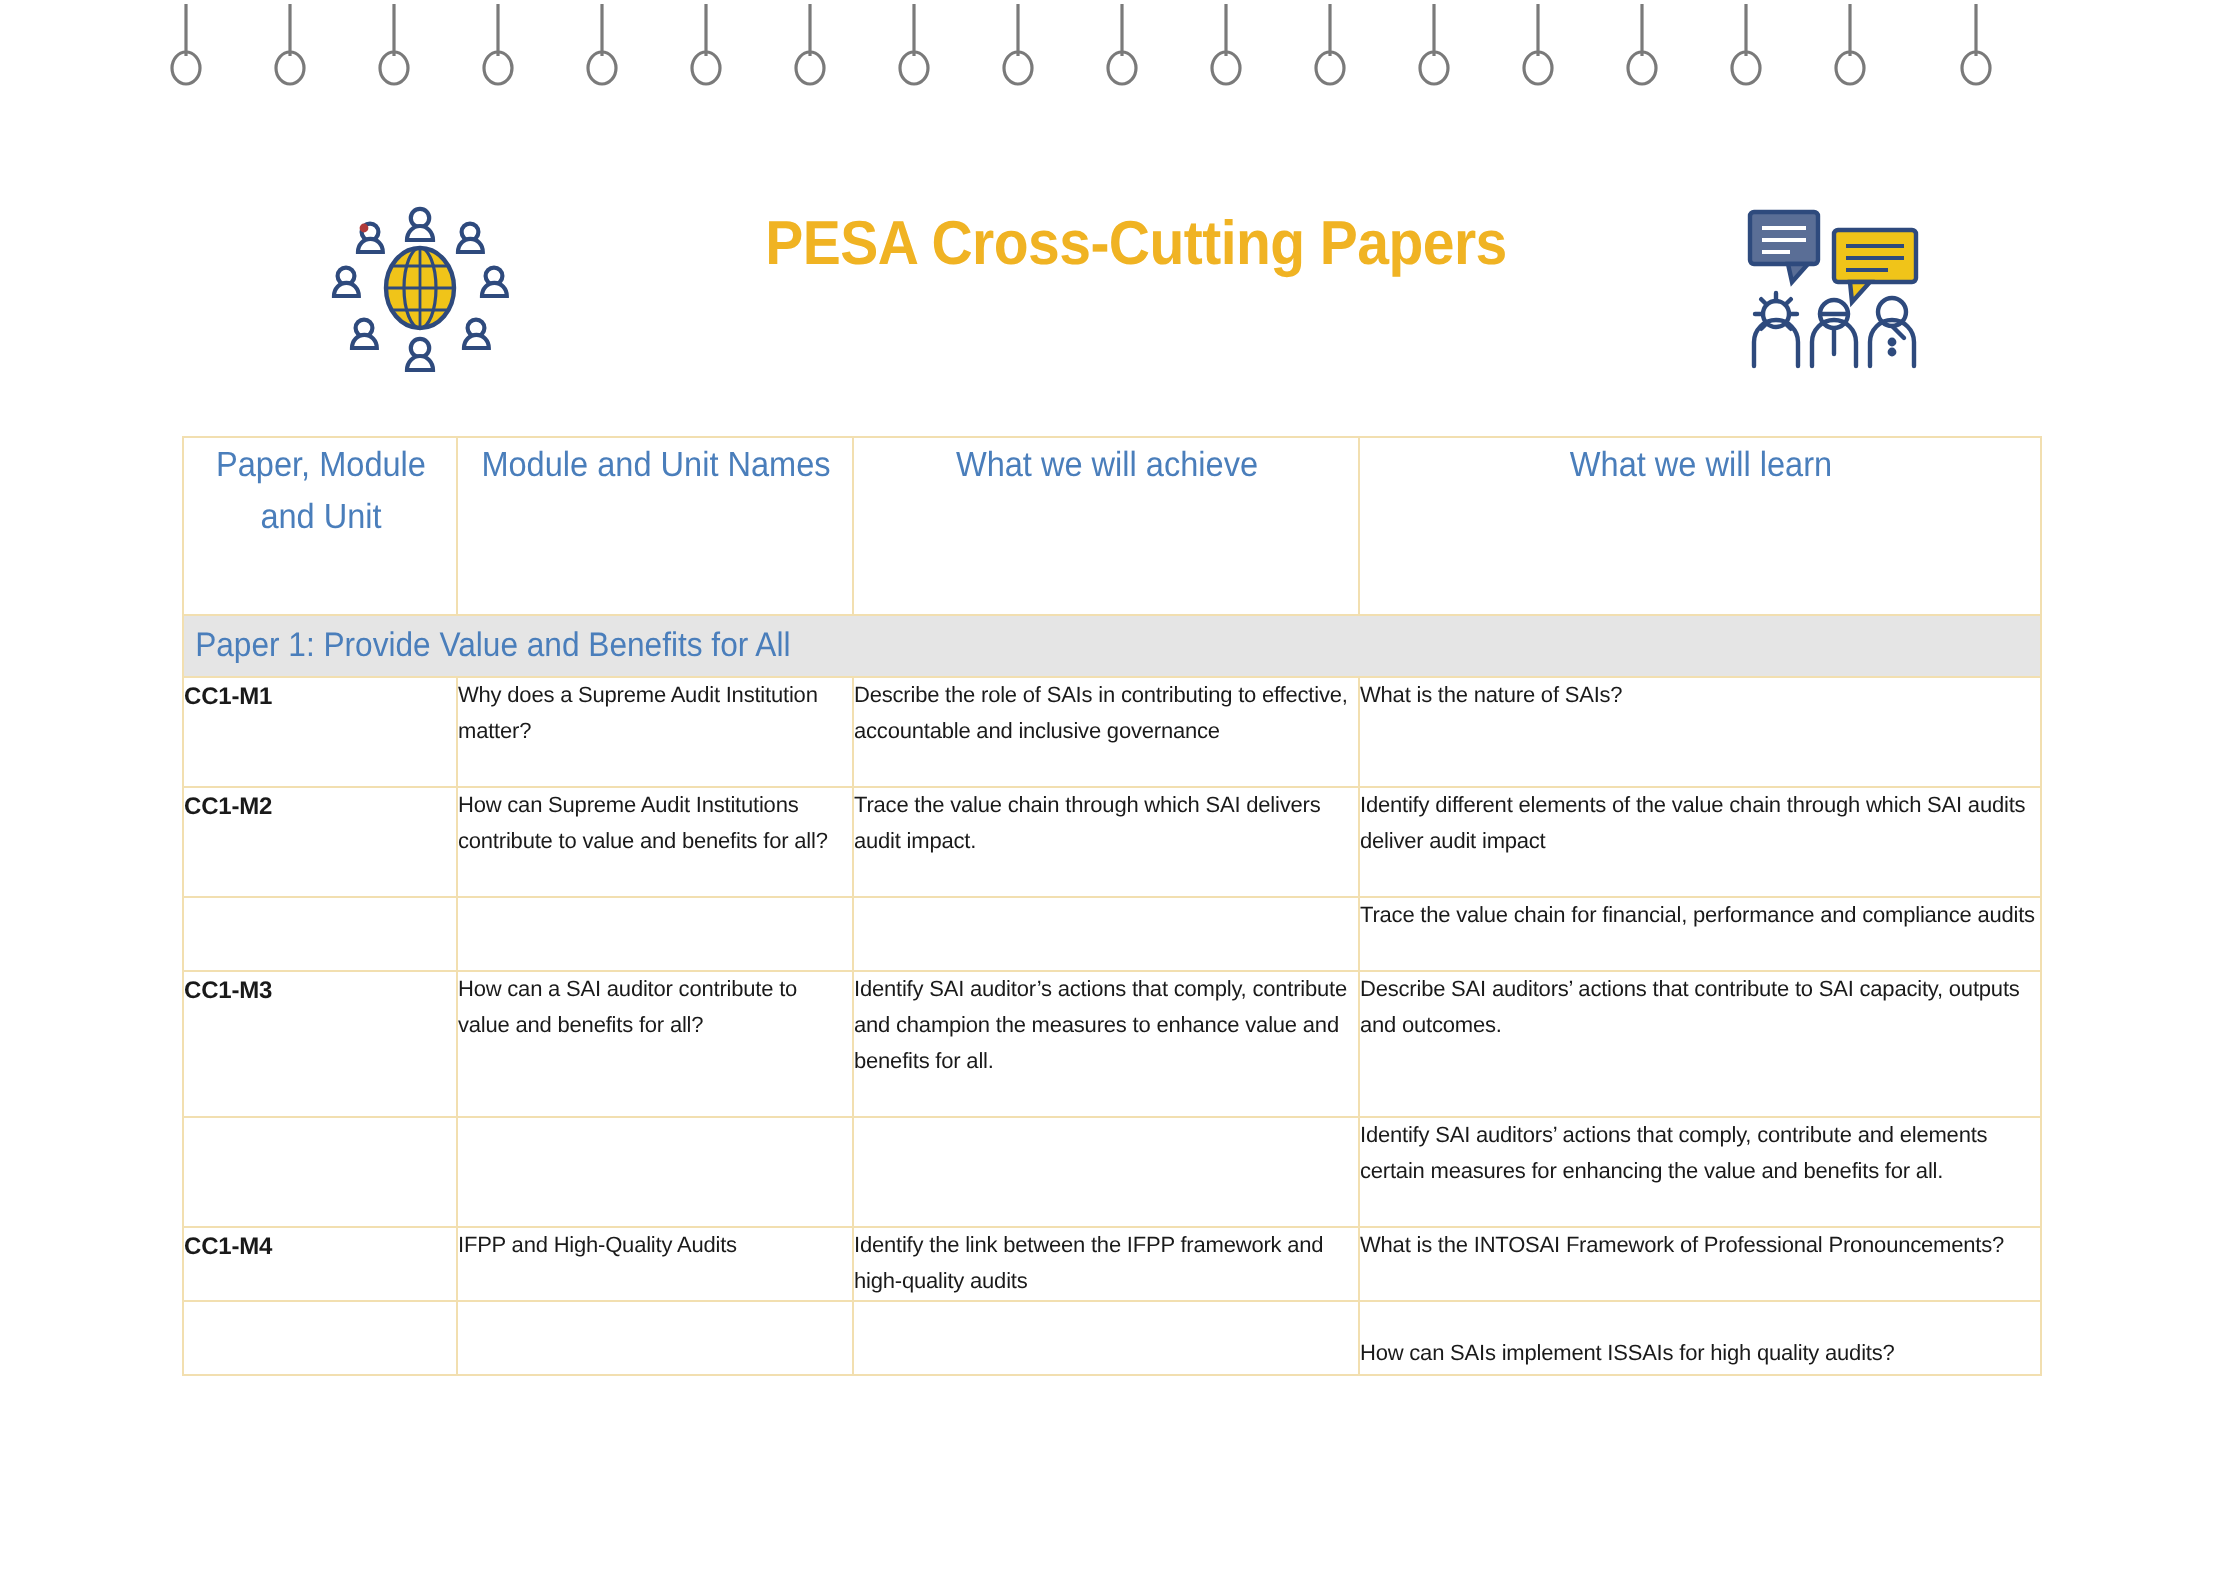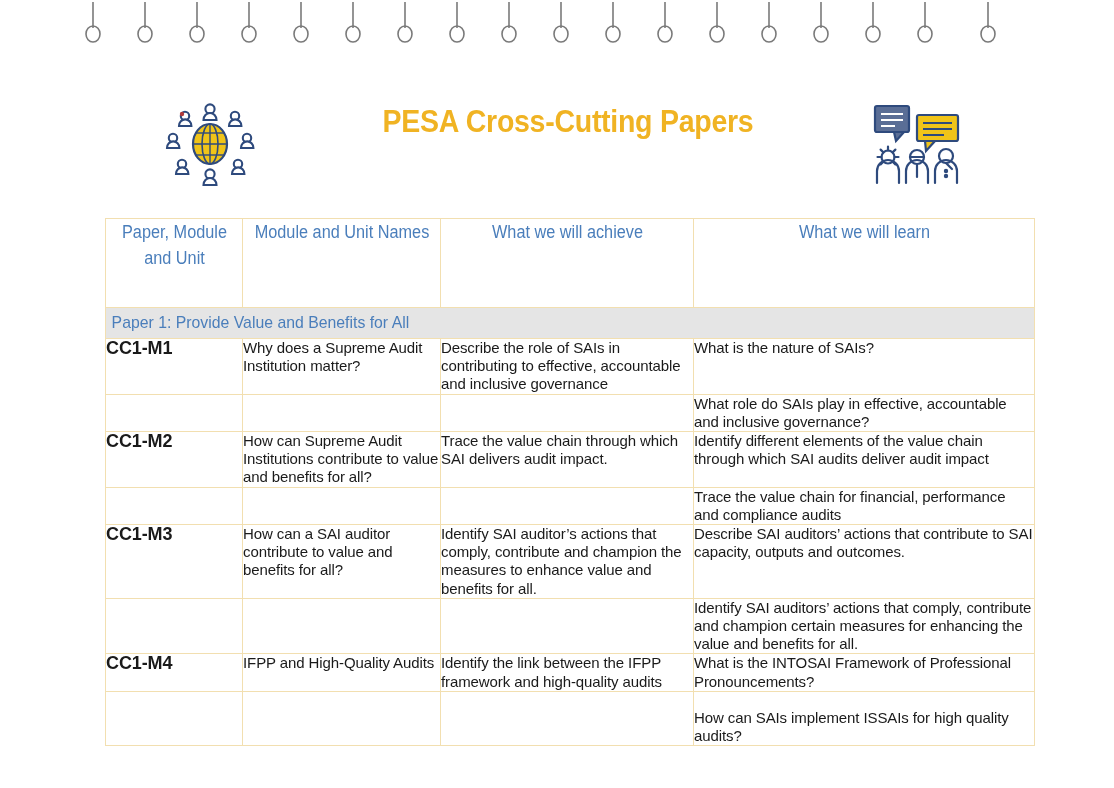--- a/index.html
+++ b/index.html
@@ -58,21 +58,21 @@
     letter-spacing: -0.3px;
     color: #f0b323;
     transform: scaleX(0.92);
     transform-origin: center center;
     white-space: nowrap;
   }
 
   
   #papers-table {
     position: absolute;
-    left: 105px;
+    left: 91px;
     top: 218px;
     width: 929px;
     border-collapse: collapse;
     table-layout: fixed;
   }
   #papers-table td, #papers-table th {
     border: 1px solid #f2dfb0;
     padding: 0;
     vertical-align: top;
   }
@@ -102,29 +102,29 @@
     color: #4a7ebb;
     font-size: 17px;
     line-height: 26px;
     padding: 2px 0 2px 6px;
     transform: scaleX(0.93);
     transform-origin: left center;
     white-space: nowrap;
   }
 
   .code-cell {
-    font-size: 18px;
+    font-size: 12px;
     font-weight: bold;
     color: #1a1a1a;
     padding: 8px 6px 6px 6px;
     line-height: 18px;
     letter-spacing: -0.1px;
   }
   .body-cell {
-    font-size: 15px;
+    font-size: 11px;
     color: #1a1a1a;
     padding: 8px 8px 6px 6px;
     line-height: 18.2px;
     letter-spacing: -0.1px;
   }
   .body-cell.empty, .code-cell.empty { padding-top: 0; }
 
   .r1 td { height: 54px; }
   .r2 td { height: 36px; }
   .r3 td { height: 54px; margin-top: 28px; }
@@ -326,26 +326,20 @@
       </td>
     </tr>
 
     <tr class="r1">
       <td class="code-cell">CC1-M1</td>
       <td class="body-cell">Why does a Supreme Audit Institution matter?</td>
       <td class="body-cell">Describe the role of SAIs in contributing to effective, accountable and inclusive governance</td>
       <td class="body-cell">What is the nature of SAIs?</td>
     </tr>
 
-    <tr class="r2">
-      <td class="code-cell empty"></td>
-      <td class="body-cell empty"></td>
-      <td class="body-cell empty"></td>
-      <td class="body-cell">What role do SAIs play in effective, accountable and inclusive governance?</td>
-    </tr>
 
     <tr class="r3">
       <td class="code-cell">CC1-M2</td>
       <td class="body-cell">How can Supreme Audit Institutions contribute to value and benefits for all?</td>
       <td class="body-cell">Trace the value chain through which SAI delivers audit impact.</td>
       <td class="body-cell">Identify different elements of the value chain through which SAI audits deliver audit impact</td>
     </tr>
 
     <tr class="r4">
       <td class="code-cell empty"></td>
@@ -358,21 +352,21 @@
       <td class="code-cell">CC1-M3</td>
       <td class="body-cell">How can a SAI auditor contribute to value and benefits for all?</td>
       <td class="body-cell">Identify SAI auditor’s actions that comply, contribute and champion the measures to enhance value and benefits for all.</td>
       <td class="body-cell">Describe SAI auditors’ actions that contribute to SAI capacity, outputs and outcomes.</td>
     </tr>
 
     <tr class="r6">
       <td class="code-cell empty"></td>
       <td class="body-cell empty"></td>
       <td class="body-cell empty"></td>
-      <td class="body-cell">Identify SAI auditors’ actions that comply, contribute and champion certain measures for enhancing the value and benefits for all.</td>
+      <td class="body-cell">Identify SAI auditors’ actions that comply, contribute and elements certain measures for enhancing the value and benefits for all.</td>
     </tr>
 
     <tr class="r7">
       <td class="code-cell">CC1-M4</td>
       <td class="body-cell">IFPP and High-Quality Audits</td>
       <td class="body-cell">Identify the link between the IFPP framework and high-quality audits</td>
       <td class="body-cell">What is the INTOSAI Framework of Professional Pronouncements?</td>
     </tr>
 
     <tr class="r8">

